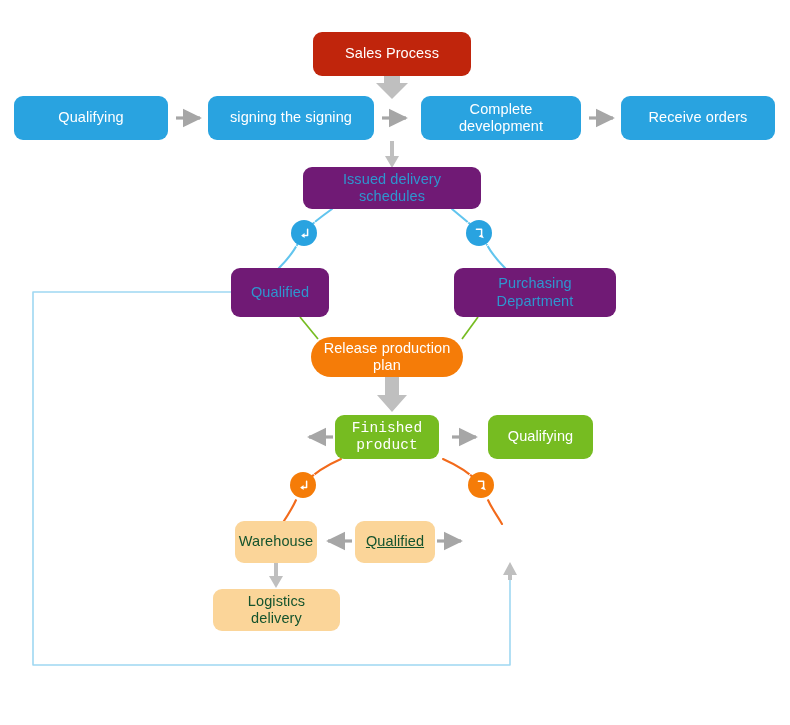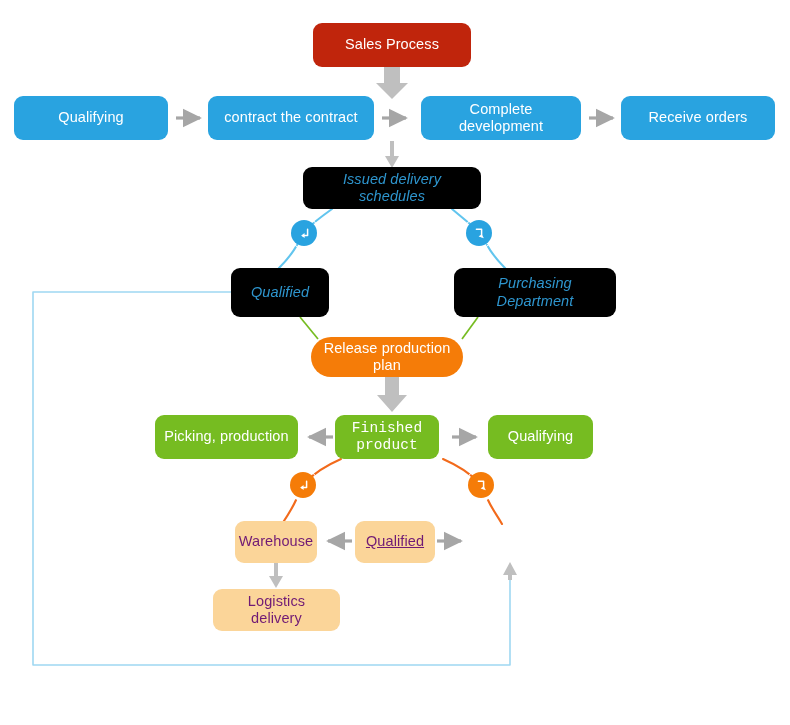--- a/index.html
+++ b/index.html
@@ -34,24 +34,24 @@
     text-align: center;
     border-radius: 9px;
     font-size: 14.5px;
     line-height: 1.2;
     letter-spacing: 0.1px;
     padding: 2px 8px;
     z-index: 3;
   }
   .n-red    { background: #c0250c; color: #ffffff; }
   .n-blue   { background: #29a3e0; color: #ffffff; }
-  .n-lblue  { background: #000000; color: #2e96cf; font-style: italic; }
+  .n-lblue  { background: #701a75; color: #2e96cf; }
   .n-orange { background: #f57c08; color: #ffffff; }
   .n-green  { background: #76bc21; color: #ffffff; }
-  .n-lorange{ background: #fbd599; color: #701a75; }
+  .n-lorange{ background: #fbd599; color: #14532d; }
 
   .badge {
     position: absolute;
     width: 26px;
     height: 26px;
     border-radius: 50%;
     box-sizing: border-box;
     display: flex;
     align-items: center;
     justify-content: center;
@@ -159,30 +159,30 @@
       <path d="M276,588 L269,576 L283,576 Z" fill="#bfbfbf"></path>
     </g>
 
     <g>
       <path d="M231,292 L33,292 L33,665 L510,665 L510,578" stroke="#9fd8f2" stroke-width="1.6" fill="none" stroke-linejoin="round" stroke-linecap="round"></path>
       <line x1="510" y1="580" x2="510" y2="572" stroke="#bfbfbf" stroke-width="4"></line>
       <path d="M510,562 L503,575 L517,575 Z" fill="#bfbfbf"></path>
     </g>
   </svg>
 
-  <div class="node n-red" style="left:313px; top:23px; width:158px; height:44px;text-align:right;">
+  <div class="node n-red" style="left:313px; top:32px; width:158px; height:44px;text-align:right;">
     <span>Sales Process</span>
   </div>
 
   <div class="node n-blue" style="left:14px; top:96px; width:154px; height:44px;">
     <span>Qualifying</span>
   </div>
 
   <div class="node n-blue" style="left:208px; top:96px; width:166px; height:44px;">
-    <span>contract the contract</span>
+    <span>signing the signing</span>
   </div>
 
   <div class="node n-blue" style="left:421px; top:96px; width:160px; height:44px;">
     <span>Complete development</span>
   </div>
 
   <div class="node n-blue" style="left:621px; top:96px; width:154px; height:44px;">
     <span>Receive orders</span>
   </div>
 
@@ -195,23 +195,20 @@
   </div>
 
   <div class="node n-lblue" style="left:454px; top:268px; width:162px; height:49px;">
     <span>Purchasing Department</span>
   </div>
 
   <div class="node n-orange" style="left:311px; top:337px; width:152px; height:40px;border-radius:20px;">
     <span>Release production plan</span>
   </div>
 
-  <div class="node n-green" style="left:155px; top:415px; width:143px; height:44px;">
-    <span>Picking, production</span>
-  </div>
 
   <div class="node n-green" style="left:335px; top:415px; width:104px; height:44px;font-family:Liberation Mono, monospace;">
     <span>Finished product</span>
   </div>
 
   <div class="node n-green" style="left:488px; top:415px; width:105px; height:44px;">
     <span>Qualifying</span>
   </div>
 
   <div class="node n-lorange" style="left:235px; top:521px; width:82px; height:42px;">

